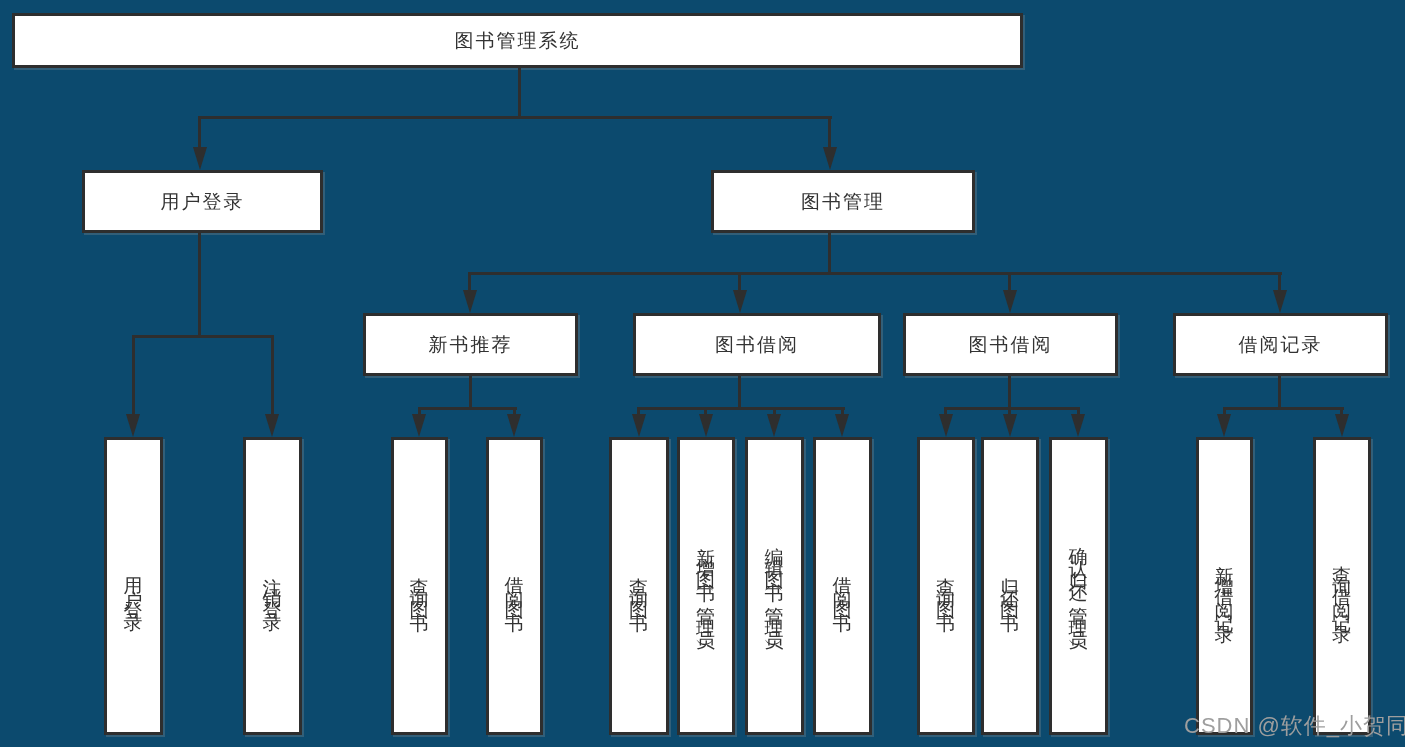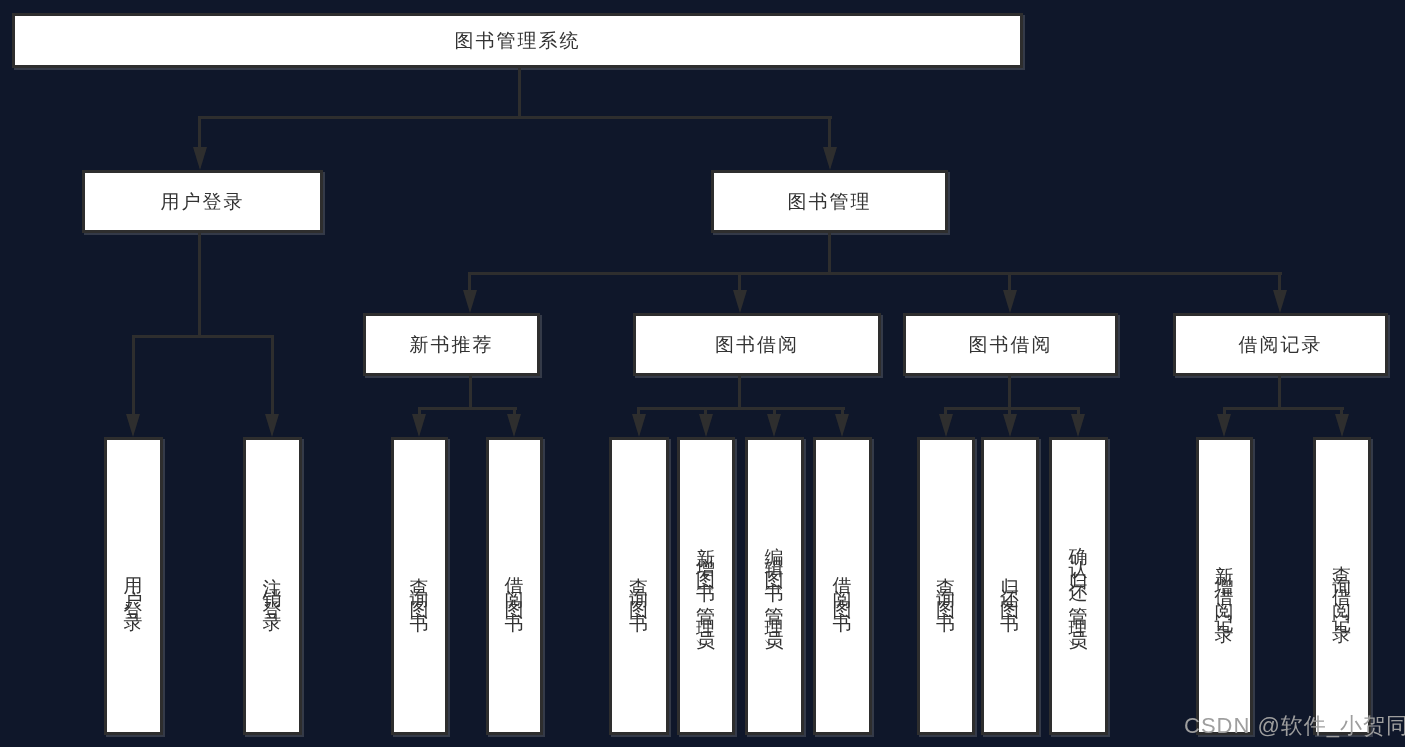--- a/index.html
+++ b/index.html
@@ -1,17 +1,17 @@
 <!DOCTYPE html>
 <html><head>
 <meta charset="utf-8">
 <style>
   html,body { margin:0; padding:0; background:#ffffff; }
   #canvas {
-    position:relative; width:1405px; height:747px; background:#0f172a;
+    position:relative; width:1405px; height:747px; background:#0c4a6e;
     font-family:"Liberation Sans", sans-serif;
     --line:#2e2e2e; --text:#333333; --wm:#9e9e9e;
     overflow:hidden;
   }
   .box {
     position:absolute; box-sizing:border-box;
     border:3px solid var(--line); background:#ffffff;
     display:flex; align-items:center; justify-content:center;
     color:var(--text);
     box-shadow:2px 2px 0 rgba(150,150,150,0.28);
@@ -45,21 +45,21 @@
   <div class="vline" style="left:518px; top:68px; width:3px; height:51px;"></div>
   <div class="hline" style="left:198px; top:116px; width:634px; height:3px;"></div>
   <div class="vline" style="left:198px; top:116px; width:3px; height:34px;"></div>
   <div class="arrow" style="left:193px; top:147px;"></div>
   <div class="vline" style="left:828px; top:116px; width:3px; height:34px;"></div>
   <div class="arrow" style="left:823px; top:147px;"></div>
 
   <div class="box" style="left:82px; top:170px; width:241px; height:63px;">
     <span>用户登录</span>
   </div>
-  <div class="box" style="left:711px; top:170px; width:237px; height:63px;">
+  <div class="box" style="left:711px; top:170px; width:264px; height:63px;">
     <span>图书管理</span>
   </div>
 
   <div class="vline" style="left:198px; top:233px; width:3px; height:105px;"></div>
   <div class="hline" style="left:132px; top:335px; width:142px; height:3px;"></div>
   <div class="vline" style="left:132px; top:335px; width:3px; height:82px;"></div>
   <div class="arrow" style="left:126px; top:414px;"></div>
   <div class="vline" style="left:271px; top:335px; width:3px; height:82px;"></div>
   <div class="arrow" style="left:265px; top:414px;"></div>
 
@@ -67,21 +67,21 @@
   <div class="hline" style="left:468px; top:272px; width:814px; height:3px;"></div>
   <div class="vline" style="left:468px; top:272px; width:3px; height:21px;"></div>
   <div class="arrow" style="left:463px; top:290px;"></div>
   <div class="vline" style="left:738px; top:272px; width:3px; height:21px;"></div>
   <div class="arrow" style="left:733px; top:290px;"></div>
   <div class="vline" style="left:1008px; top:272px; width:3px; height:21px;"></div>
   <div class="arrow" style="left:1003px; top:290px;"></div>
   <div class="vline" style="left:1278px; top:272px; width:3px; height:21px;"></div>
   <div class="arrow" style="left:1273px; top:290px;"></div>
 
-  <div class="box" style="left:363px; top:313px; width:177px; height:63px;">
+  <div class="box" style="left:363px; top:313px; width:215px; height:63px;">
     <span>新书推荐</span>
   </div>
   <div class="box" style="left:633px; top:313px; width:248px; height:63px;">
     <span>图书借阅</span>
   </div>
   <div class="box" style="left:903px; top:313px; width:215px; height:63px;">
     <span>图书借阅</span>
   </div>
   <div class="box" style="left:1173px; top:313px; width:215px; height:63px;">
     <span>借阅记录</span>

